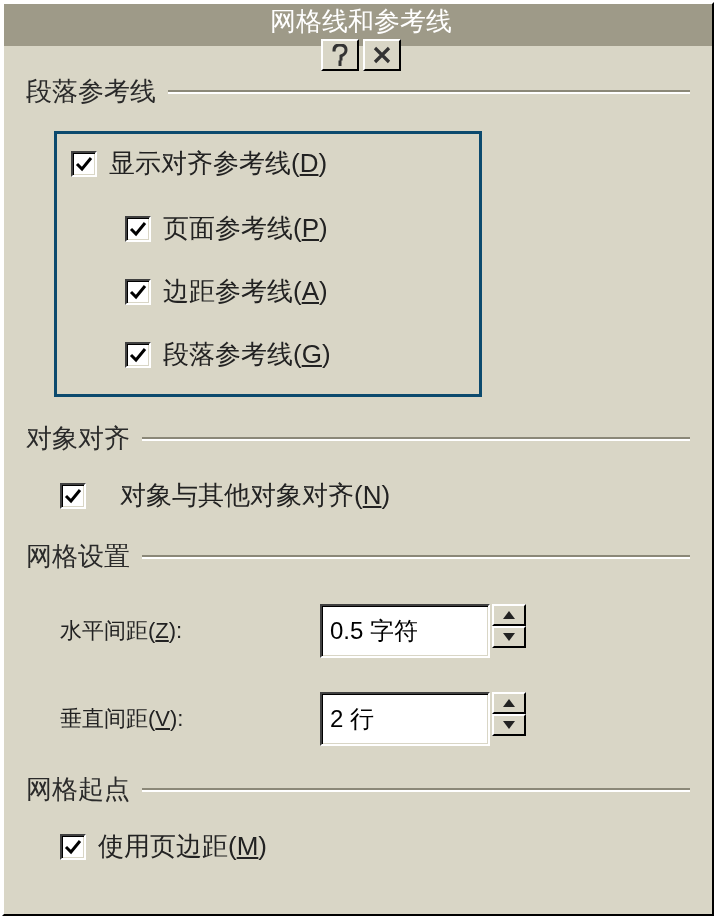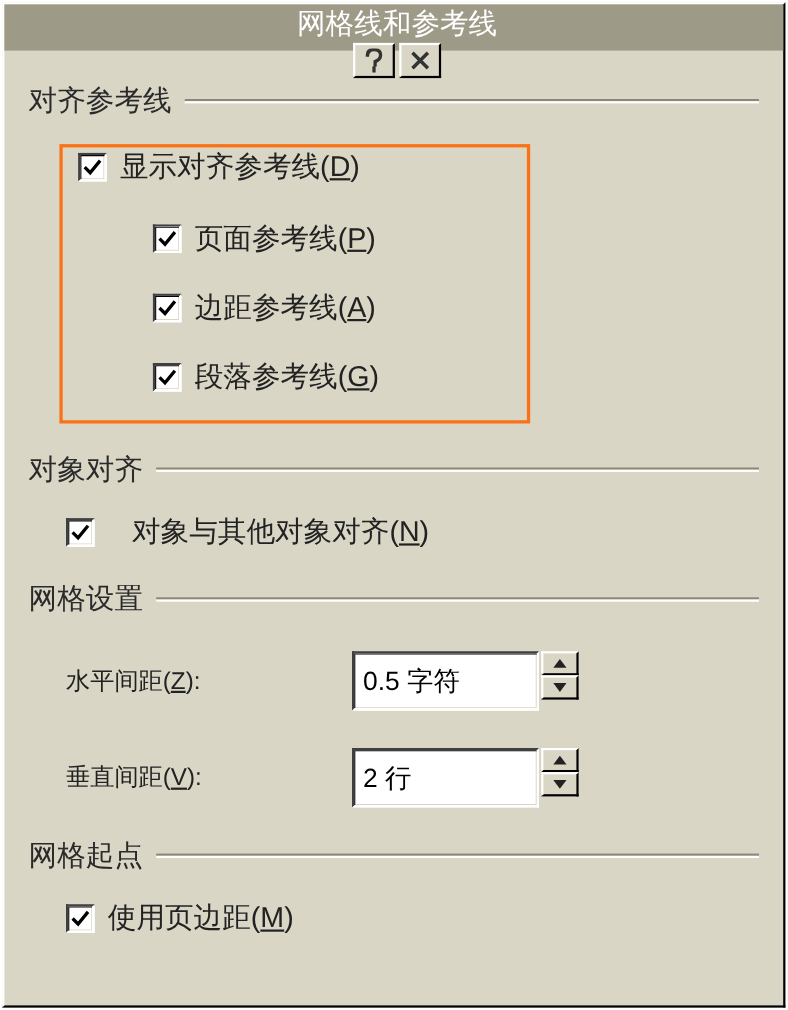--- a/index.html
+++ b/index.html
@@ -82,37 +82,37 @@
   }
   .group-header .rule {
     flex: 1 1 auto;
     height: 0;
     border-top: 2px solid #8b8878;
     border-bottom: 2px solid #fff;
   }
 
   
   .highlight-box {
-    border: 3px solid #f97316;
-    padding: 0 14px 18px 14px;
+    border: 3px solid #0c4a6e;
+    padding: 12px 14px 18px 14px;
     margin: 0 10px 18px 28px;
     width: 428px;
     box-sizing: border-box;
   }
 
   .check-row {
     display: flex;
     align-items: center;
     gap: 12px;
     font-size: 26px;
     color: #222;
     margin: 0 0 0 0;
   }
   .check-row.indent1 { margin-left: 34px; }
-  .check-row.sub { margin-left: 68px; text-align: right; }
+  .check-row.sub { margin-left: 54px; text-align: right; }
   .sub-stack { margin-top: 30px; }
   .sub-stack .check-row { margin-bottom: 28px; }
   .sub-stack .check-row:last-child { margin-bottom: 4px; }
 
   .chk {
     width: 26px;
     height: 26px;
     background: #fff;
     border: 2px solid #404040;
     border-right-color: #fff;
@@ -194,21 +194,21 @@
           <path d="M2 2 L16 16 M16 2 L2 16" stroke="#333" stroke-width="3.2"></path>
         </svg>
       </div>
     </div>
   </div>
 
   <div class="client">
 
     <div class="group">
       <div class="group-header">
-        <span class="label">对齐参考线</span>
+        <span class="label">段落参考线</span>
         <span class="rule"></span>
       </div>
 
       <div class="highlight-box">
         <label class="check-row">
           <span class="chk">
             <svg width="18" height="18" viewBox="0 0 18 18">
                 <path d="M2 9 L7 14 L16 3" stroke="#000" stroke-width="3" fill="none"></path>
               </svg>
           </span>

